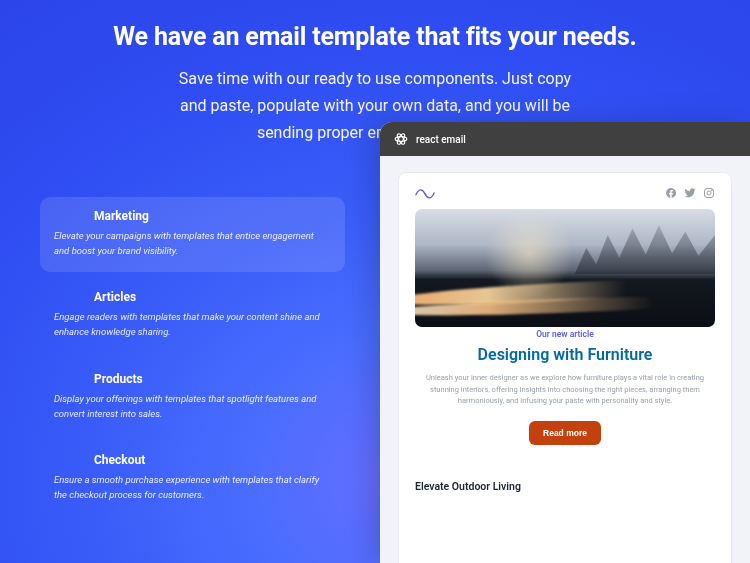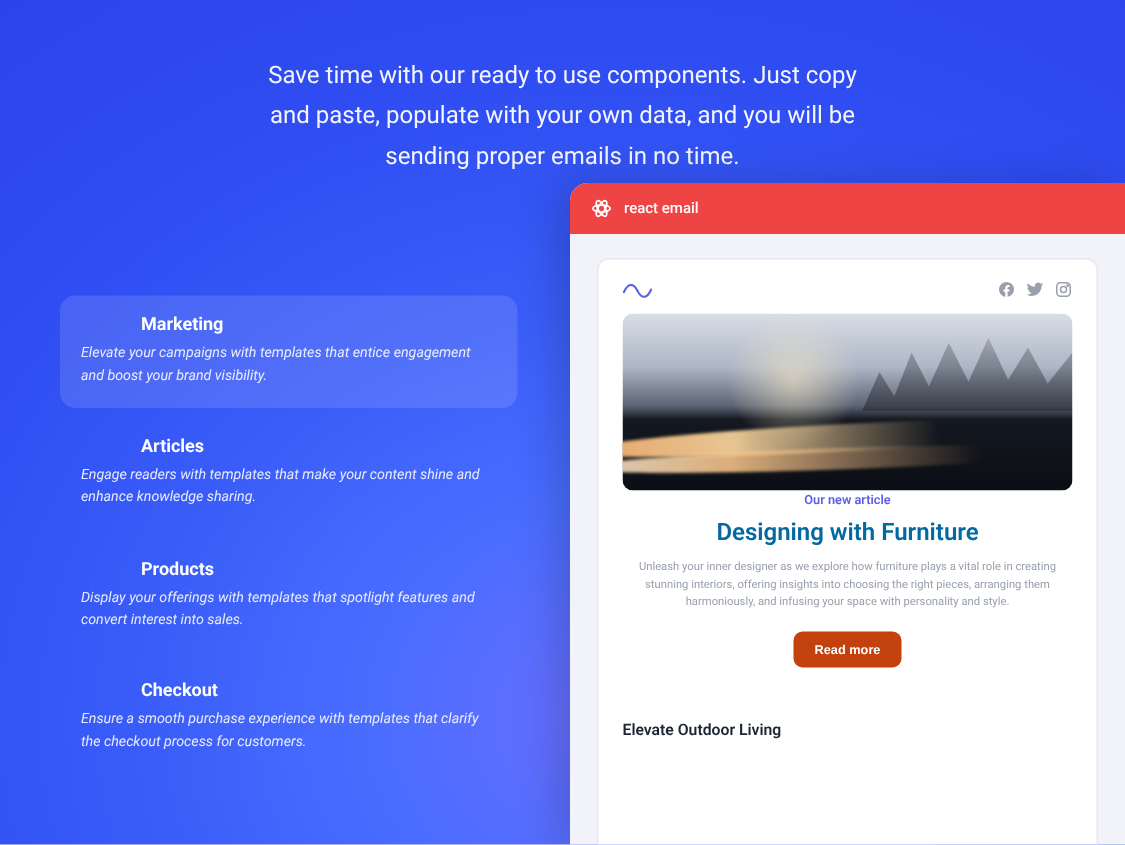--- a/index.html
+++ b/index.html
@@ -22,21 +22,21 @@
   .tab h3 { font-size:12px; font-weight:700; margin-bottom:6px;padding-left:40px; }
   .tab p  { font-size:9.5px; line-height:1.55; opacity:.88; max-width:275px;font-style:italic; }
 
   .preview-wrap {
     position:absolute; right:0; top:0; width:370px; height:441px;
     border-top-left-radius:12px; overflow:hidden;
     box-shadow:-8px 0 30px rgba(0,0,0,.18);
     background:#fff;
   }
   .titlebar {
-    height:34px; background:#ef4444; display:flex; align-items:center; gap:8px; padding:0 14px;
+    height:34px; background:#404040; display:flex; align-items:center; gap:8px; padding:0 14px;
   }
   .logo-mark {
     width:14px; height:14px; color:#fff;
   }
   .logo-mark svg { width:14px; height:14px; display:block; }
   .titlebar span.name { font-size:10px; font-weight:500; color:#fff; }
 
   .email-canvas {
     position:absolute; top:34px; left:0; right:0; bottom:0;
     background:#f1f3f8; padding:16px 18px 0;
@@ -85,20 +85,21 @@
   }
   .divider { height:1px; background:#ffffff00; margin-top:18px; }
   .sub-article { margin-top:16px; padding-bottom:4px; }
   .sub-article h4 { font-size:10.5px; font-weight:600; color:#1d2433; }
   .sub-article p  { font-size:7.5px; color:#9aa2af; margin-top:3px; }
 </style>
 </head>
 <body>
 
 <div class="hero">
+  <h1>We have an email template that fits your needs.</h1>
   <p>Save time with our ready to use components. Just copy and paste, populate with your own data, and you will be sending proper emails in no time.</p>
 </div>
 
 <div class="content">
 
   <div class="tabs">
 
     <div class="tab active">
       <h3>Marketing</h3>
       <p>Elevate your campaigns with templates that entice engagement and boost your brand visibility.</p>
@@ -166,21 +167,21 @@
         </div>
 
         <div class="photo">
           <div class="trees"></div>
           <div class="streak s1"></div>
           <div class="streak s2"></div>
         </div>
 
         <div class="kicker">Our new article</div>
         <div class="article-title">Designing with Furniture</div>
-        <div class="article-desc">Unleash your inner designer as we explore how furniture plays a vital role in creating stunning interiors, offering insights into choosing the right pieces, arranging them harmoniously, and infusing your space with personality and style.</div>
+        <div class="article-desc">Unleash your inner designer as we explore how furniture plays a vital role in creating stunning interiors, offering insights into choosing the right pieces, arranging them harmoniously, and infusing your paste with personality and style.</div>
 
         <div class="cta-row">
           <button class="cta-btn">Read more</button>
         </div>
 
         <div class="divider"></div>
 
         <div class="sub-article">
           <h4>Elevate Outdoor Living</h4>
         </div>

